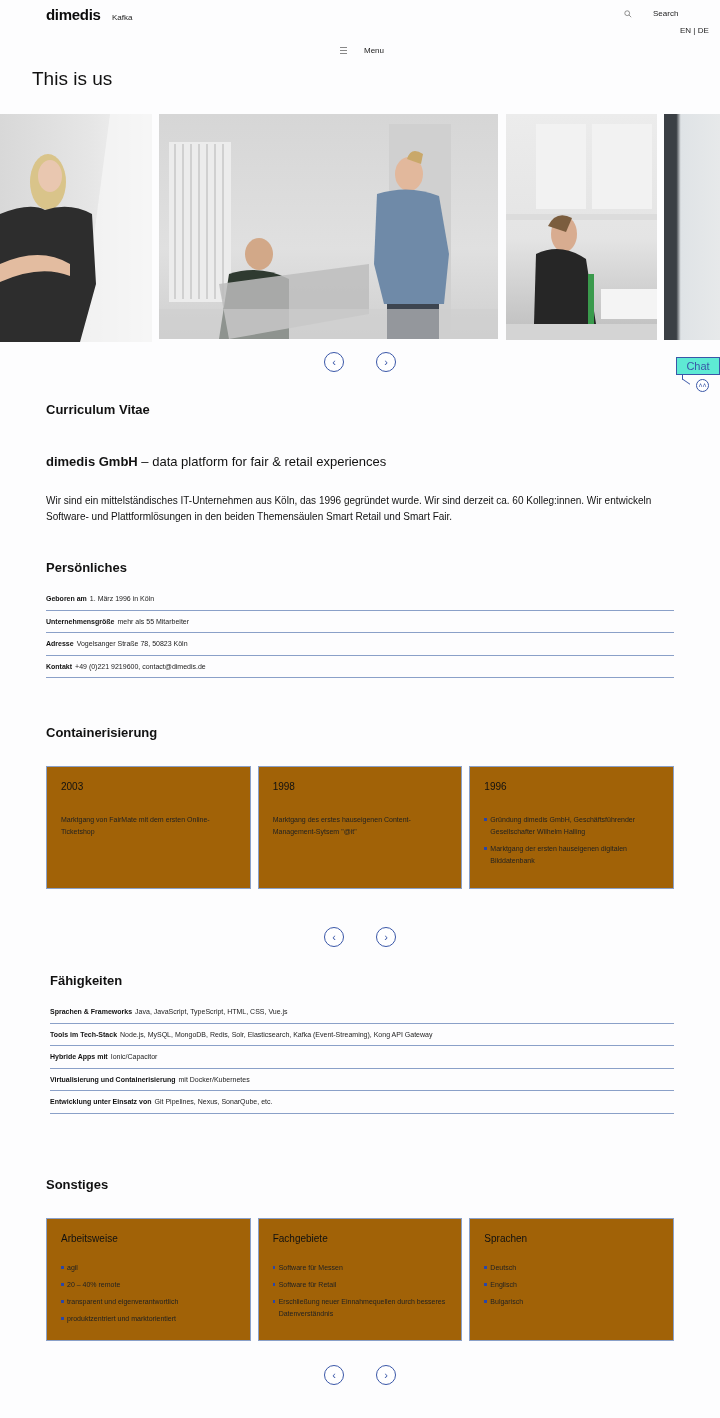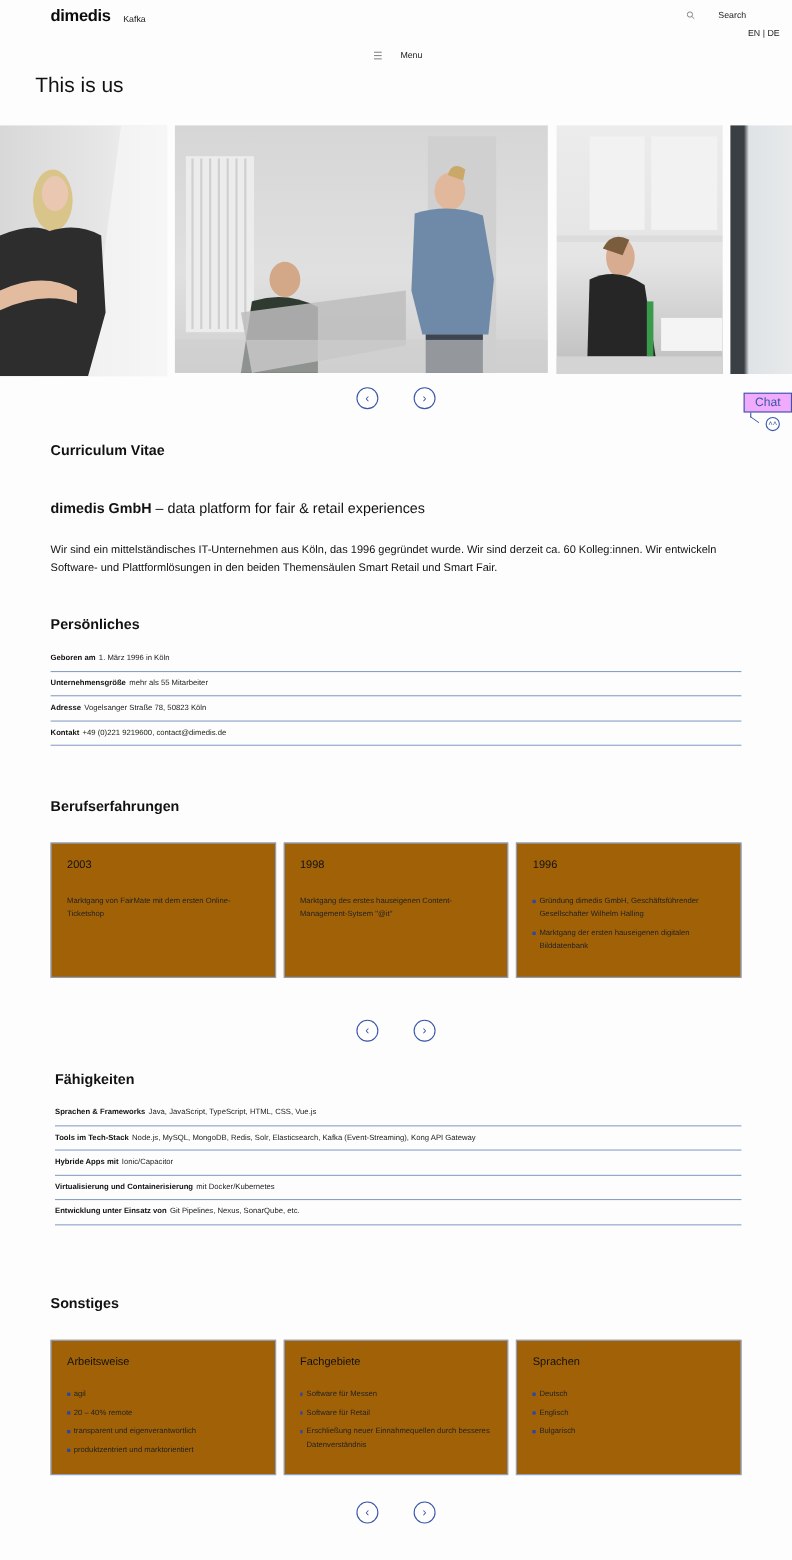--- a/index.html
+++ b/index.html
@@ -23,21 +23,21 @@
     .p2 { left: 159px; width: 339px; height: 225px; background: linear-gradient(180deg,#d6d6d6 0%,#e0e0e0 60%,#cfcfcf 100%); }
     .p3 { left: 506px; width: 151px; height: 226px; background: linear-gradient(180deg,#ececec 0%,#e4e4e4 55%,#bdbdbd 100%); }
     .p4 { left: 664px; width: 56px; height: 226px; background: linear-gradient(90deg,#3a3f44 0%,#3a3f44 22%,#dfe3e6 30%,#e7e9ea 100%); }
 
     .arrow-row { position: absolute; left: 0; width: 720px; height: 22px; }
     .arrow-btn { position: absolute; width: 20px; height: 20px; border: 1px solid #3a57a8; border-radius: 50%; display: flex; align-items: center; justify-content: center; background: #fff; color: #3a57a8; font-size: 11px; line-height: 1; }
     .arrow-prev { left: 324px; }
     .arrow-next { left: 376px; }
 
     .chat { position: absolute; left: 676px; top: 357px; width: 44px; height: 40px; }
-    .chat-bubble { position: absolute; left: 0; top: 0; width: 44px; height: 18px; border: 1px solid #3a57a8; background: #f0abfc; color: #3a57a8; font-size: 11px; text-align: center; line-height: 16px; }
+    .chat-bubble { position: absolute; left: 0; top: 0; width: 44px; height: 18px; border: 1px solid #3a57a8; background: #5eead4; color: #3a57a8; font-size: 11px; text-align: center; line-height: 16px; }
     .chat-tail { position: absolute; left: 6px; top: 17px; width: 8px; height: 8px; border-left: 1px solid #3a57a8; border-bottom: 1px solid #3a57a8; background: #fff; transform: skewY(35deg); }
     .chat-face { position: absolute; left: 20px; top: 22px; width: 13px; height: 13px; border: 1px solid #3a57a8; border-radius: 50%; background: #fff; color: #3a57a8; font-size: 7px; line-height: 11px; text-align: center; }
 
     .section-title { position: absolute; left: 46px; font-size: 13px; color: #111; }
     .company-line { position: absolute; left: 46px; top: 454px; font-size: 13px; color: #111; }
     .company-line b { font-weight: 700; }
     .intro { position: absolute; left: 46px; top: 493px; width: 630px; font-size: 10px; line-height: 16px; color: #111; }
 
     .info-list { position: absolute; left: 46px; width: 628px; }
     .info-row { height: 22.5px; border-bottom: 1px solid #8aa0c8; font-size: 7px; display: flex; align-items: center; color: #222; }
@@ -162,21 +162,21 @@
   <div class="info-row">
       <b>Adresse</b>
       <span>Vogelsanger Straße 78, 50823 Köln</span>
     </div>
   <div class="info-row">
       <b>Kontakt</b>
       <span>+49 (0)221 9219600, contact@dimedis.de</span>
     </div>
 </div>
 
-<h2 class="section-title" style="top:725px;">Berufserfahrungen</h2>
+<h2 class="section-title" style="top:725px;">Containerisierung</h2>
 <div class="cards" style="top:766px; height:123px;">
   <div class="card">
     <div class="card-title">2003</div>
     <div class="card-text">Marktgang von FairMate mit dem ersten Online-Ticketshop</div>
   </div>
   <div class="card">
     <div class="card-title">1998</div>
     <div class="card-text">Marktgang des erstes hauseigenen Content-Management-Sytsem "@it"</div>
   </div>
   <div class="card">

